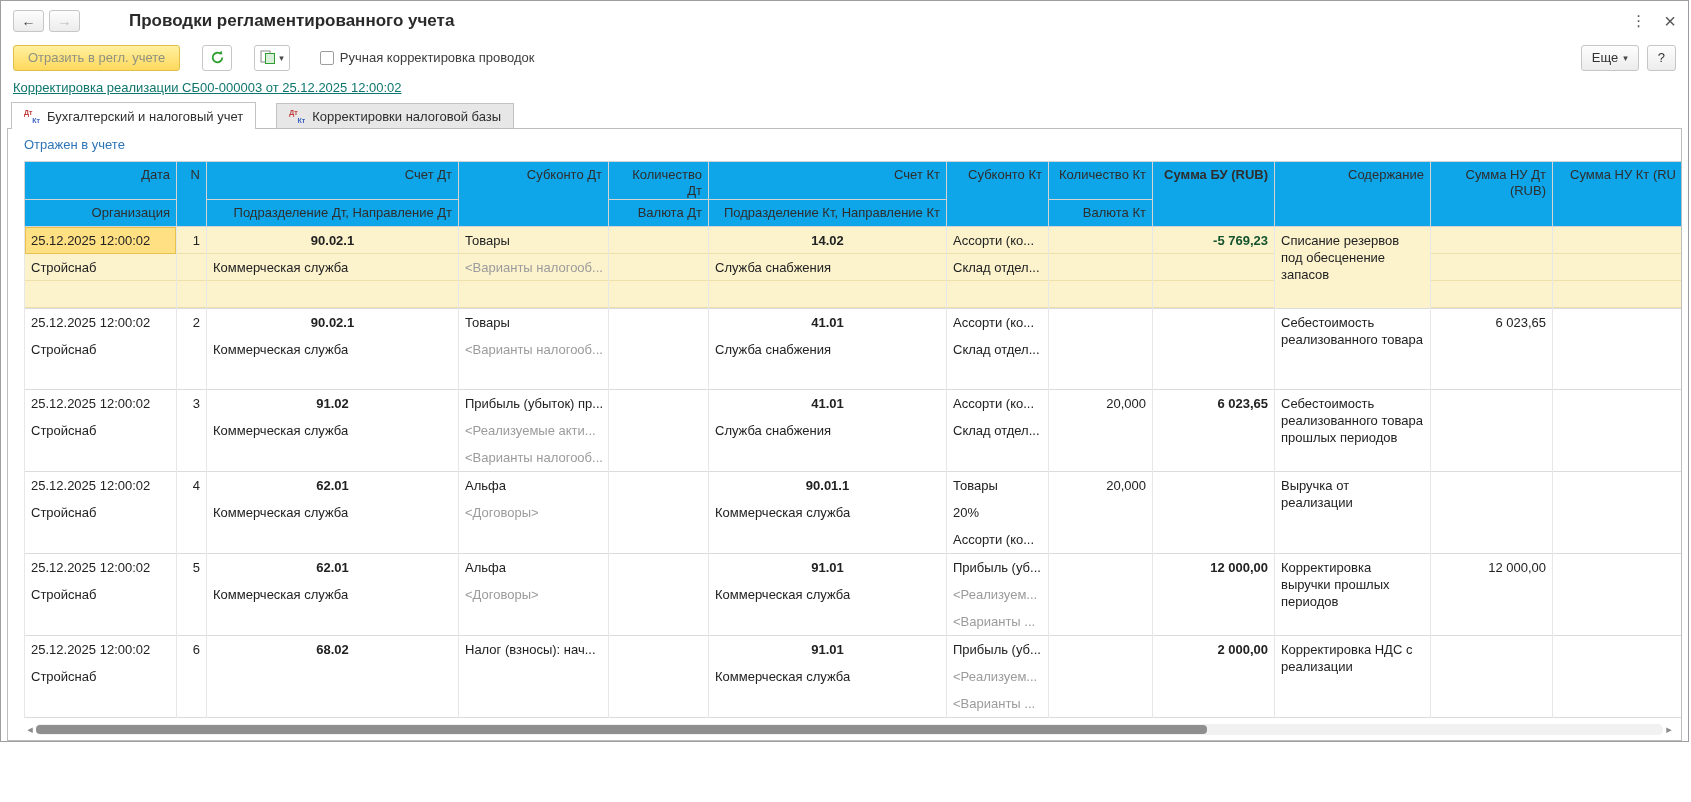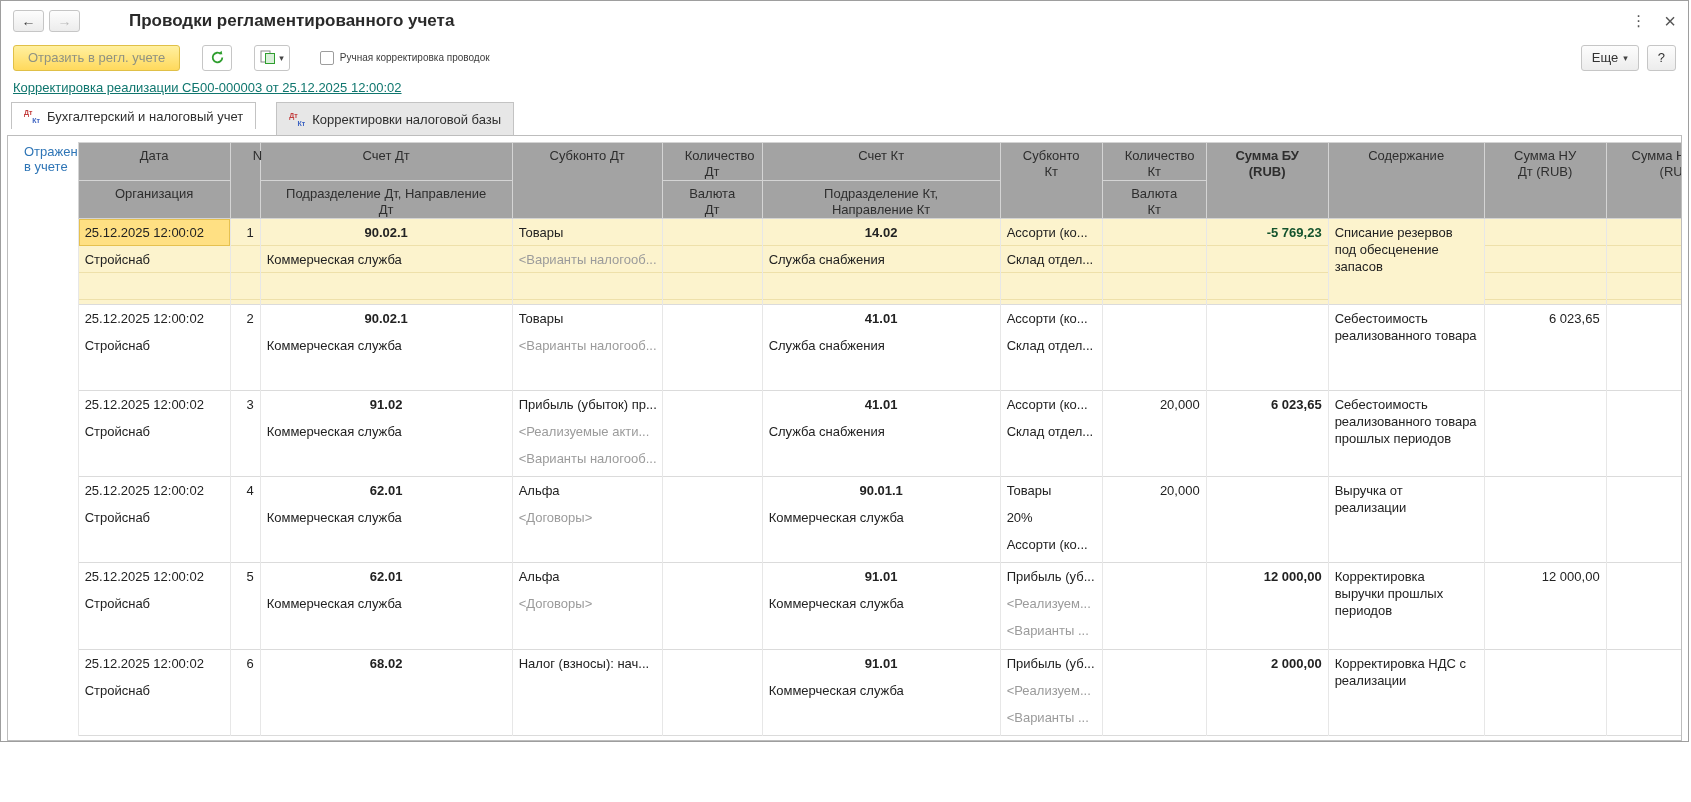--- a/index.html
+++ b/index.html
@@ -19,49 +19,49 @@
 
   
   .toolbar { height:33px; display:flex; align-items:center; padding:0 12px; gap:22px; flex:none; }
   .btn-yellow { height:26px; padding:0 14px; background:linear-gradient(#fff0a0,#ffd95c); border:1px solid #e0c048;
                 border-radius:3px; font-size:13px; color:#8f9282; cursor:pointer; white-space:nowrap; }
   .btn-sm { height:26px; min-width:30px; padding:0 5px; border:1px solid #c6c6c6; border-radius:3px; background:#fff;
             display:flex; align-items:center; justify-content:center; gap:3px; cursor:pointer; }
   .caret { font-size:9px; color:#444; }
   .chk { display:flex; align-items:center; gap:6px; margin-left:8px; cursor:pointer; }
   .chk .box { width:14px; height:14px; border:1px solid #9d9d9d; border-radius:2px; background:#fff; }
-  .chk .lbl { font-size:10px; color:#3c3c3c; }
+  .chk .lbl { font-size:13px; color:#3c3c3c; }
   .tool-right { margin-left:auto; display:flex; align-items:flex-start; gap:8px; }
   .btn-gray { height:26px; padding:0 10px; border:1px solid #c6c6c6; border-radius:3px;
               background:linear-gradient(#fdfdfd,#ececec); font-size:13px; color:#333;
               display:flex; align-items:center; gap:5px; cursor:pointer; }
 
   
   .linkrow { padding:4px 12px 6px; flex:none; }
   .doclink { font-size:13px; color:#0f766e; text-decoration:underline; cursor:pointer; }
 
   
   .tabs { display:flex; gap:20px; margin:0 6px -1px; padding-left:4px; position:relative; z-index:2; flex:none; }
   .tab { height:27px; padding:0 12px; display:flex; align-items:center; gap:7px; font-size:13px; color:#2e2e2e;
          border:1px solid #c3c3c3; border-bottom:none; background:#fff; cursor:pointer; }
-  .tab.inactive { background:#e7e7e7; align-self:flex-end; height:34px; border-bottom:1px solid #bdbdbd; }
+  .tab.inactive { background:#e7e7e7; align-self:flex-end; height:26px; border-bottom:1px solid #bdbdbd; }
   .dtkt { position:relative; width:16px; height:15px; flex:none; }
   .dtkt i { position:absolute; font-style:normal; font-weight:bold; font-size:7px; line-height:7px; }
   .dtkt .dt { top:0; left:0; color:#c23b3b; }
   .dtkt .kt { bottom:0; right:0; color:#3b62c2; }
 
   
   .panel { flex:1; margin:0 6px; border:1px solid #bdbdbd; background:#fff;
-           padding:6px 0 4px 16px; display:flex; overflow:hidden; }
+           padding:6px 0 4px 16px; display:flex; flex-direction:column; overflow:hidden; }
   .status { font-size:13px; color:#2e75b6; margin:2px 0 9px; cursor:pointer; width:max-content; }
 
   
   table { border-collapse:collapse; table-layout:fixed; width:1658px; font-size:13px; flex:none; }
-  thead th { background:#a3a3a3; border:1px solid #d4d4d4; font-weight:normal; text-align:center;
-             vertical-align:top; padding:5px 22px 0; color:#2e2e2e; height:27px; line-height:16px; }
+  thead th { background:#0ea5e9; border:1px solid #d4d4d4; font-weight:normal; text-align:right;
+             vertical-align:top; padding:5px 6px 0; color:#2e2e2e; height:27px; line-height:16px; }
   thead th.bold { font-weight:bold; }
   tbody td { border-left:1px solid #e7e7e7; border-right:1px solid #e7e7e7; vertical-align:top; padding:0; overflow:hidden; }
   tbody tr.rec { border-bottom:1px solid #dbdbdb; }
   .cl { height:27px; line-height:27px; padding:0 6px; white-space:nowrap; overflow:hidden; }
   .wrap { padding:5px 6px 0; line-height:17px; }
   td.num .cl, td.num .wrap { text-align:right; }
   td.bcol { font-weight:bold; }
   .b { font-weight:bold;text-align:center; }
   .g { color:#9b9b9b; }
   .neg { color:#14532d; }

